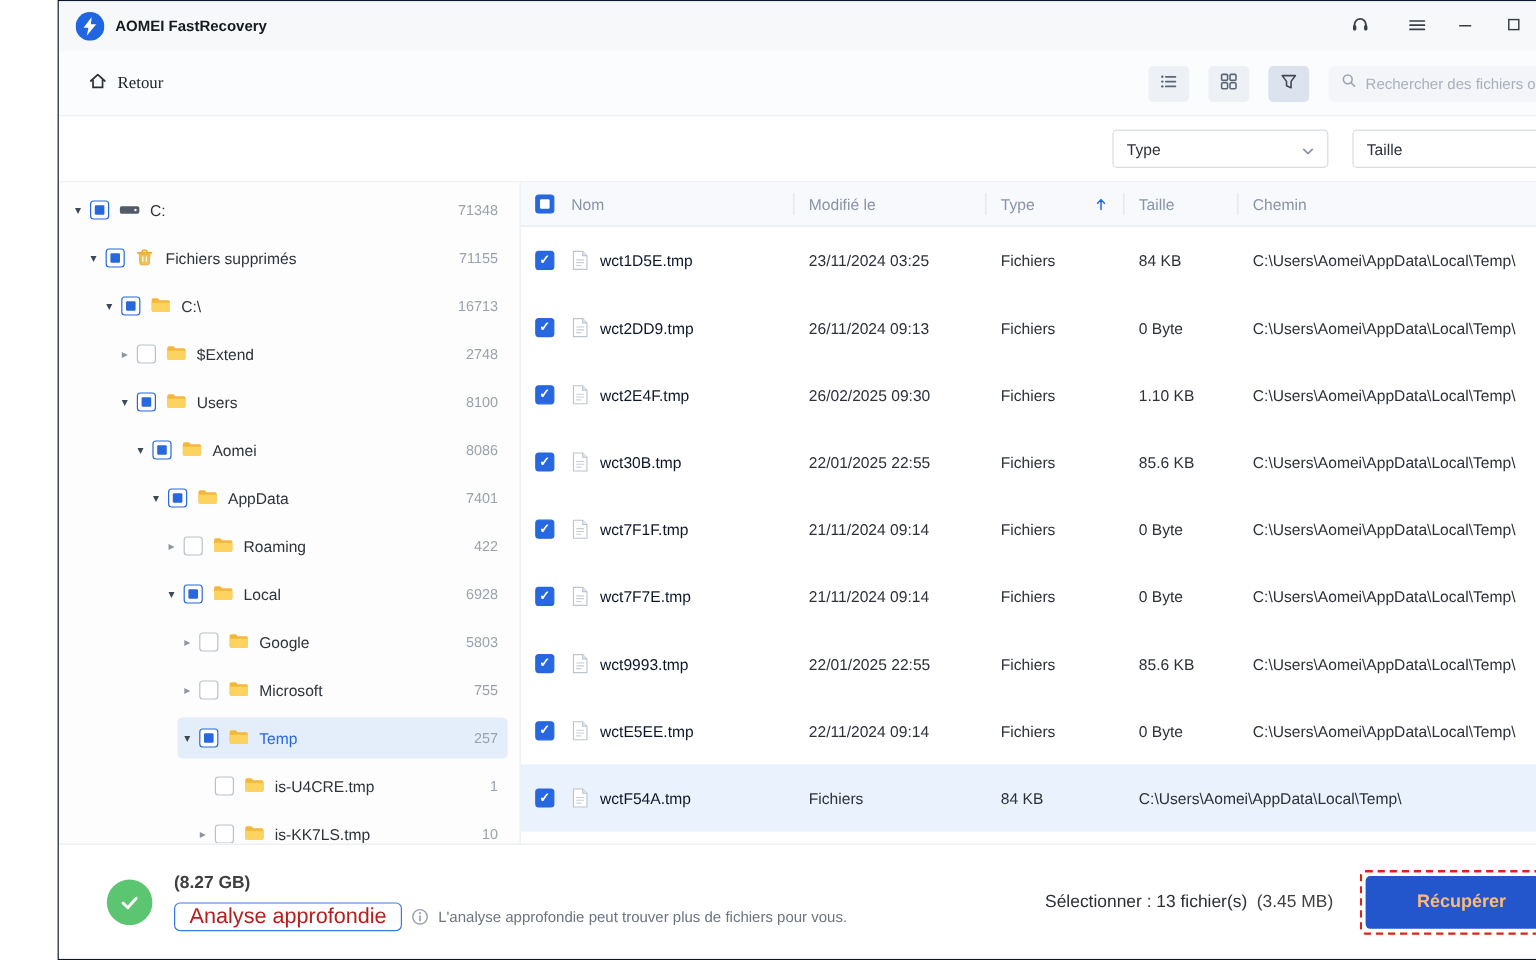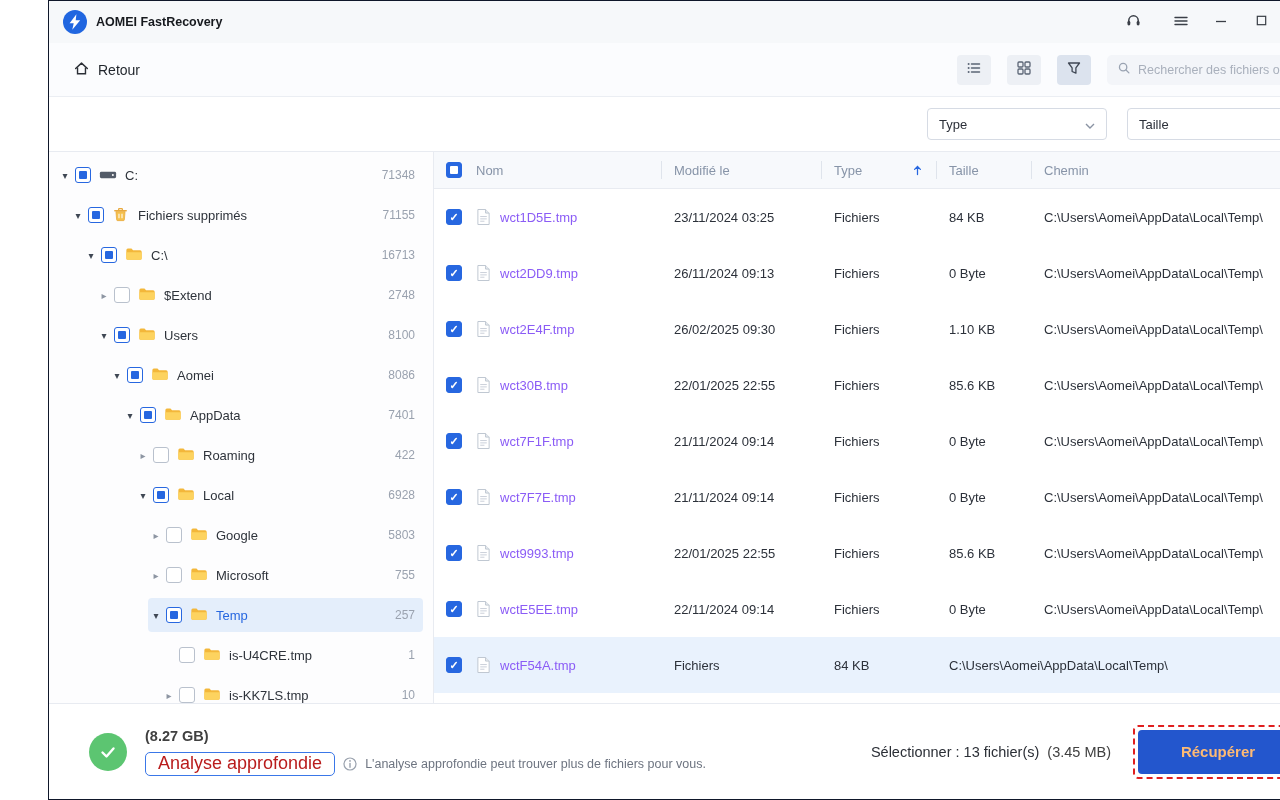--- a/index.html
+++ b/index.html
@@ -10,21 +10,21 @@
   .titlebar { height:42px; flex:none; background:#f6f8fa; display:flex; align-items:center; justify-content:space-between; padding:0 6px 0 14px; }
   .tb-left { display:flex; align-items:center; gap:9px; }
   .logo { width:24px; height:24px; display:inline-flex; }
   .app-title { font-size:12.5px; font-weight:700; color:#16191e; }
   .tb-right { display:flex; align-items:center; }
   .tb-btn { width:40px; height:40px; border:none; background:transparent; display:flex; align-items:center; justify-content:center; cursor:pointer; }
   .tb-btn.support { margin-right:8px; }
 
   
   .toolbar { height:54px; flex:none; background:#fbfcfe; border-bottom:1px solid #ebeef3; display:flex; align-items:center; justify-content:space-between; padding:0 22px 0 24px; }
-  .back-btn { display:flex; align-items:center; gap:8px; border:none; background:transparent; font-size:14px; color:#1f242b; cursor:pointer; font-family:Liberation Sans, sans-serif; }
+  .back-btn { display:flex; align-items:center; gap:8px; border:none; background:transparent; font-size:14px; color:#1f242b; cursor:pointer; font-family:Liberation Serif, serif; }
   .toolbar-right { display:flex; align-items:center; }
   .view-btn { width:34px; height:30px; border:none; border-radius:4px; background:#edf0f5; display:flex; align-items:center; justify-content:center; margin-left:16px; cursor:pointer; }
   .view-btn.active { background:#dce3ee; }
   .search-box { width:198px; height:30px; margin-left:16px; background:#f3f5f9; border-radius:5px; display:flex; align-items:center; padding:0 10px; gap:7px; }
   .search-box input { border:none; background:transparent; outline:none; width:100%; font-size:12.5px; color:#333; font-family:inherit; }
   .search-box input::placeholder { color:#a9b0bc; }
 
   
   .filter-row { height:54px; flex:none; background:#fff; display:flex; align-items:center; justify-content:flex-end; gap:20px; padding-right:12px; }
   .dropdown { height:32px; border:1px solid #d6dbe4; border-radius:4px; background:#fff; display:flex; align-items:center; justify-content:space-between; padding:0 11px; font-size:13px; color:#2c3039; cursor:pointer; }
@@ -61,21 +61,21 @@
   .table-area { flex:1; display:flex; flex-direction:column; background:#fff; overflow:hidden;text-align:center; }
   .t-head, .t-row { display:grid; grid-template-columns:30px 185px 160px 115px 95px 1fr; align-items:center; padding-left:12px; }
   .t-head { height:37px; flex:none; background:#f7f9fc; border-bottom:1px solid #e8ebf1; color:#8794a8; font-size:13px; }
   .t-head .cell, .t-row .cell { display:flex; align-items:center; height:100%; }
   .t-head .sep, .t-row .pad { position:relative; padding-left:13px; }
   .t-head .sep::before { content:""; position:absolute; left:0; top:50%; transform:translateY(-50%); width:1px; height:18px; background:#dfe4ec; }
   .sort-ic { margin-left:auto; margin-right:14px; display:inline-flex; }
   .t-row { height:56px; font-size:13px; color:#2c313a; }
   .t-row.hl { background:#e9f2fd; }
   .file-ic { width:15px; height:18px; display:inline-flex; flex:none; }
-  .t-row .nm { margin-left:9px; color:#8b5cf6; }
+  .t-row .nm { margin-left:9px; color:#0f172a; }
 
   
   .footer { height:96px; flex:none; background:#fff; border-top:1px solid #e8ebf1; display:flex; align-items:center; justify-content:space-between; padding:0 24px 0 40px; }
   .f-left { display:flex; align-items:center; }
   .ok-circle { width:38px; height:38px; border-radius:50%; background:#5cc571; display:flex; align-items:center; justify-content:center; flex:none; }
   .f-texts { margin-left:18px; }
   .f-line1 { font-size:14.5px; font-weight:700; color:#15181d; display:flex; gap:6px; }
   .blue { color:#404040; }
   .f-line2 { margin-top:8px; display:flex; align-items:center; gap:8px; }
   .deep-btn { height:24px; padding:0 12px; border:1px solid #3a77e8; border-radius:5px; background:#fff; color:#b91c1c; font-size:18px; cursor:pointer; font-family:inherit; }

